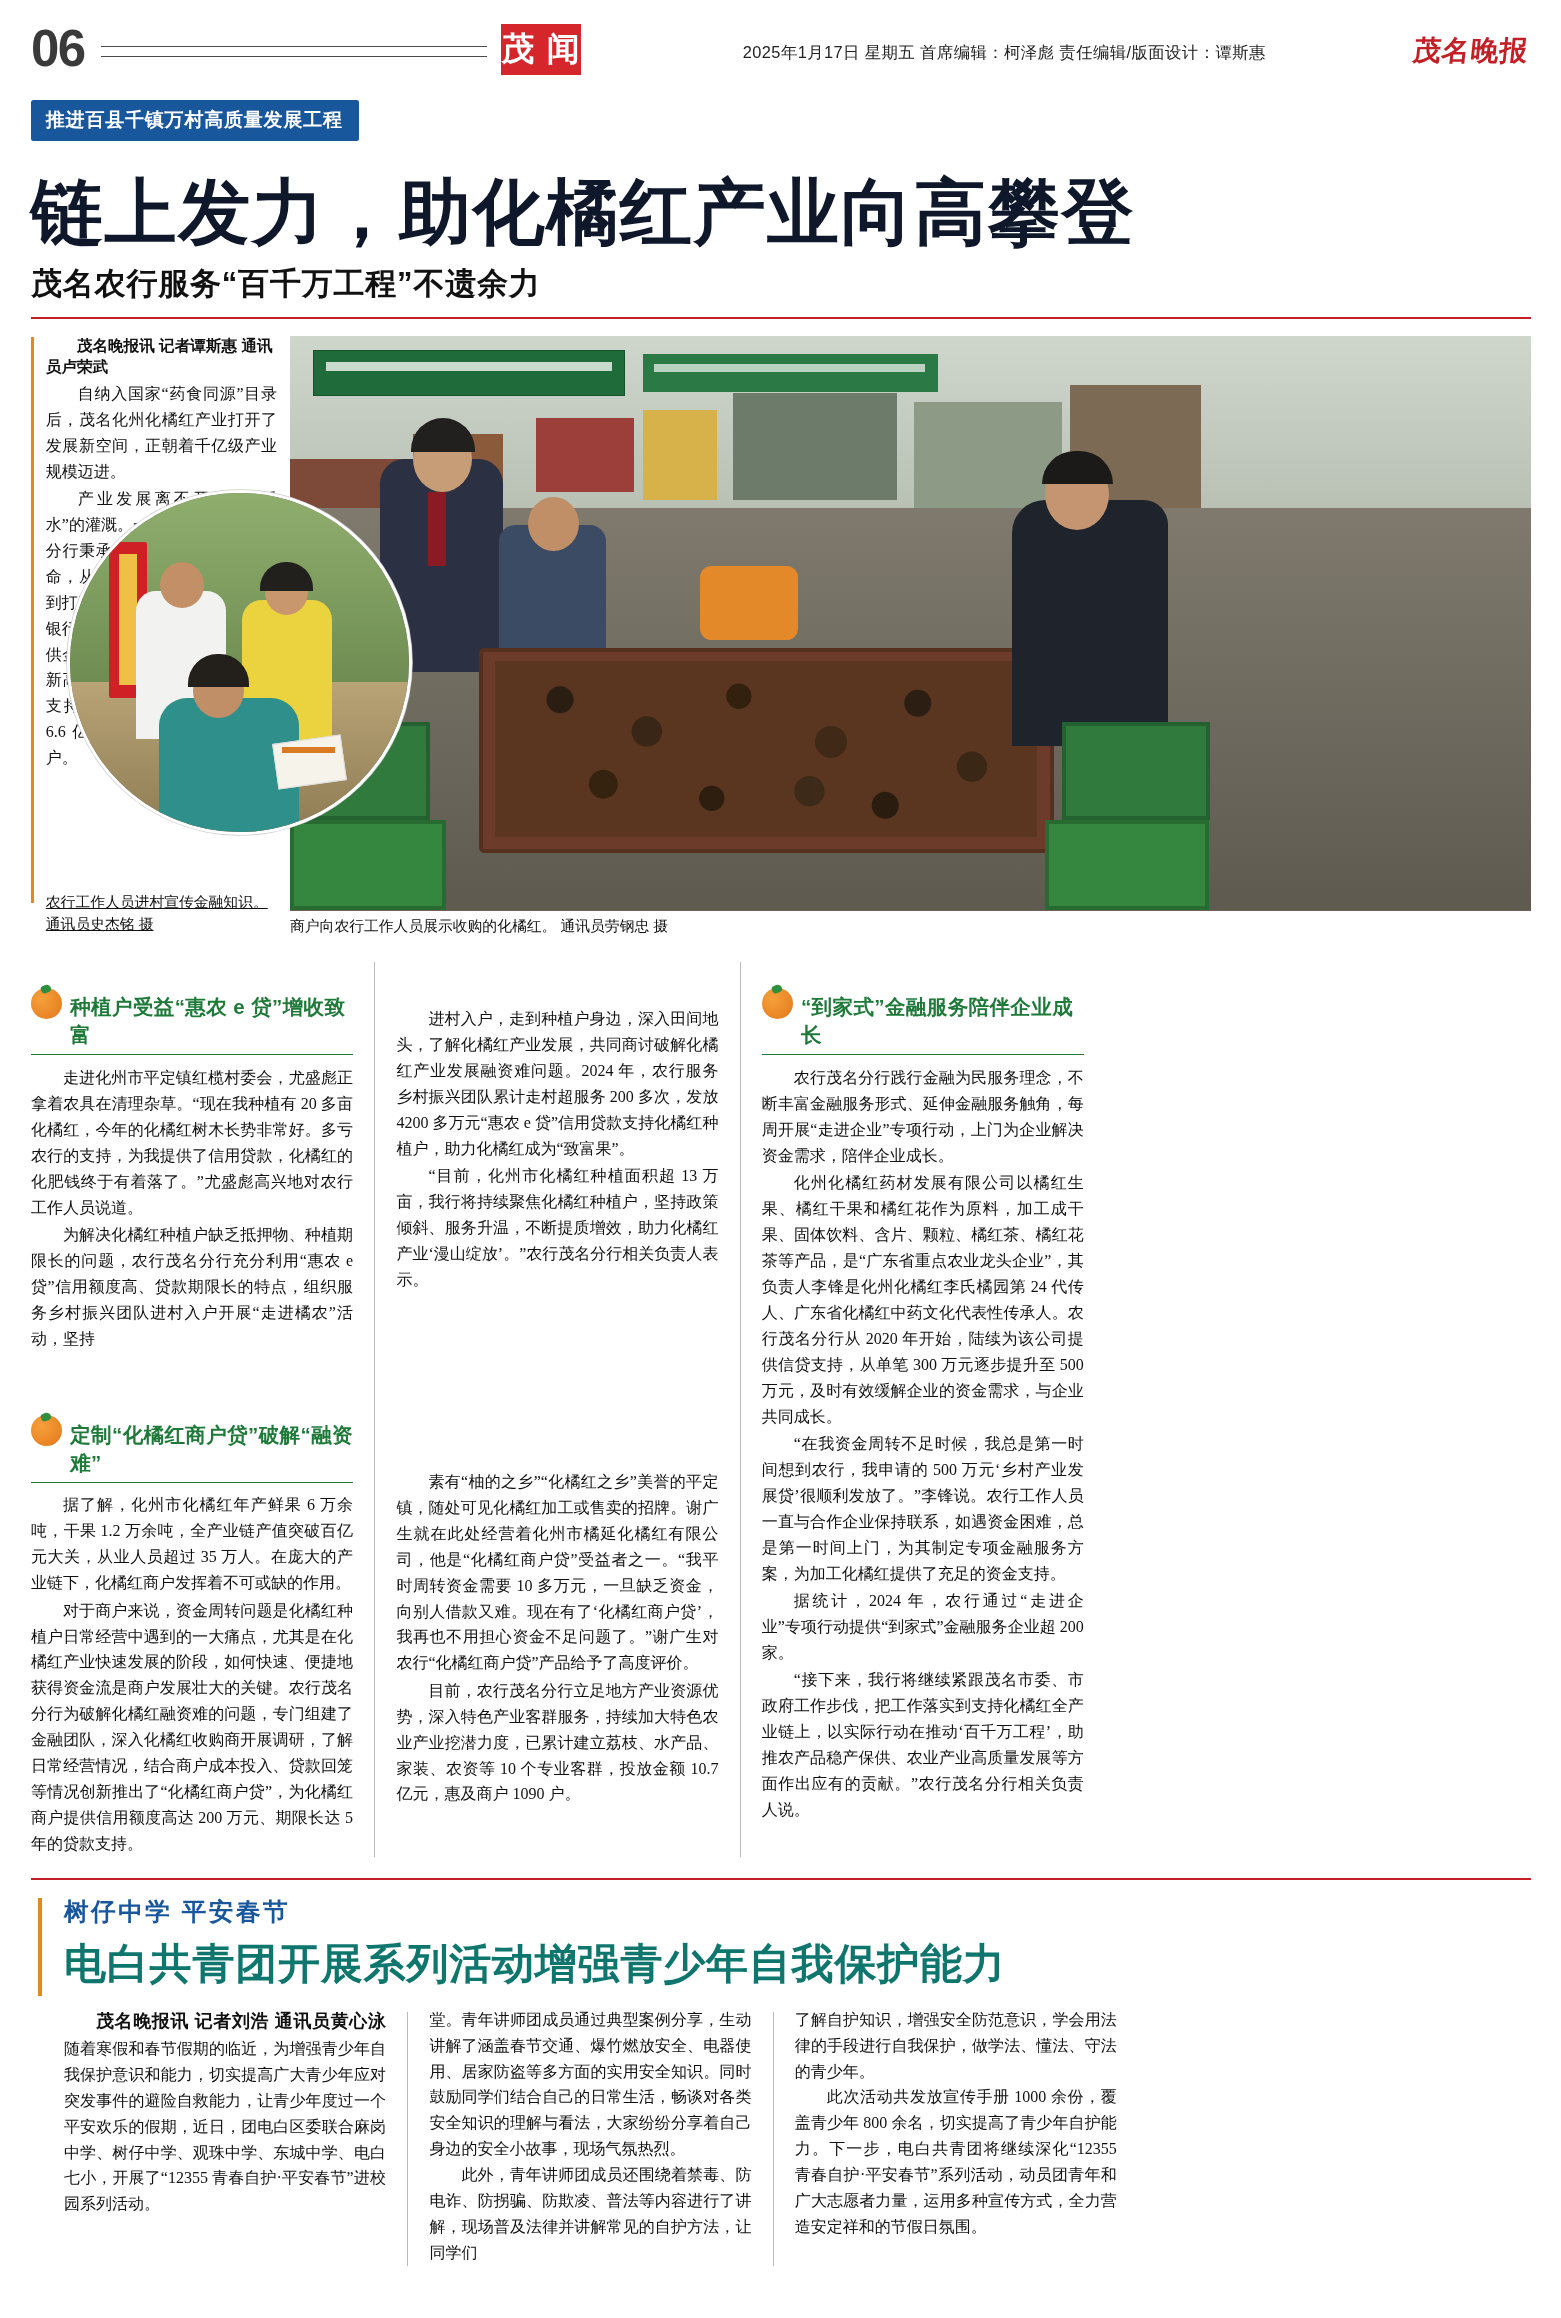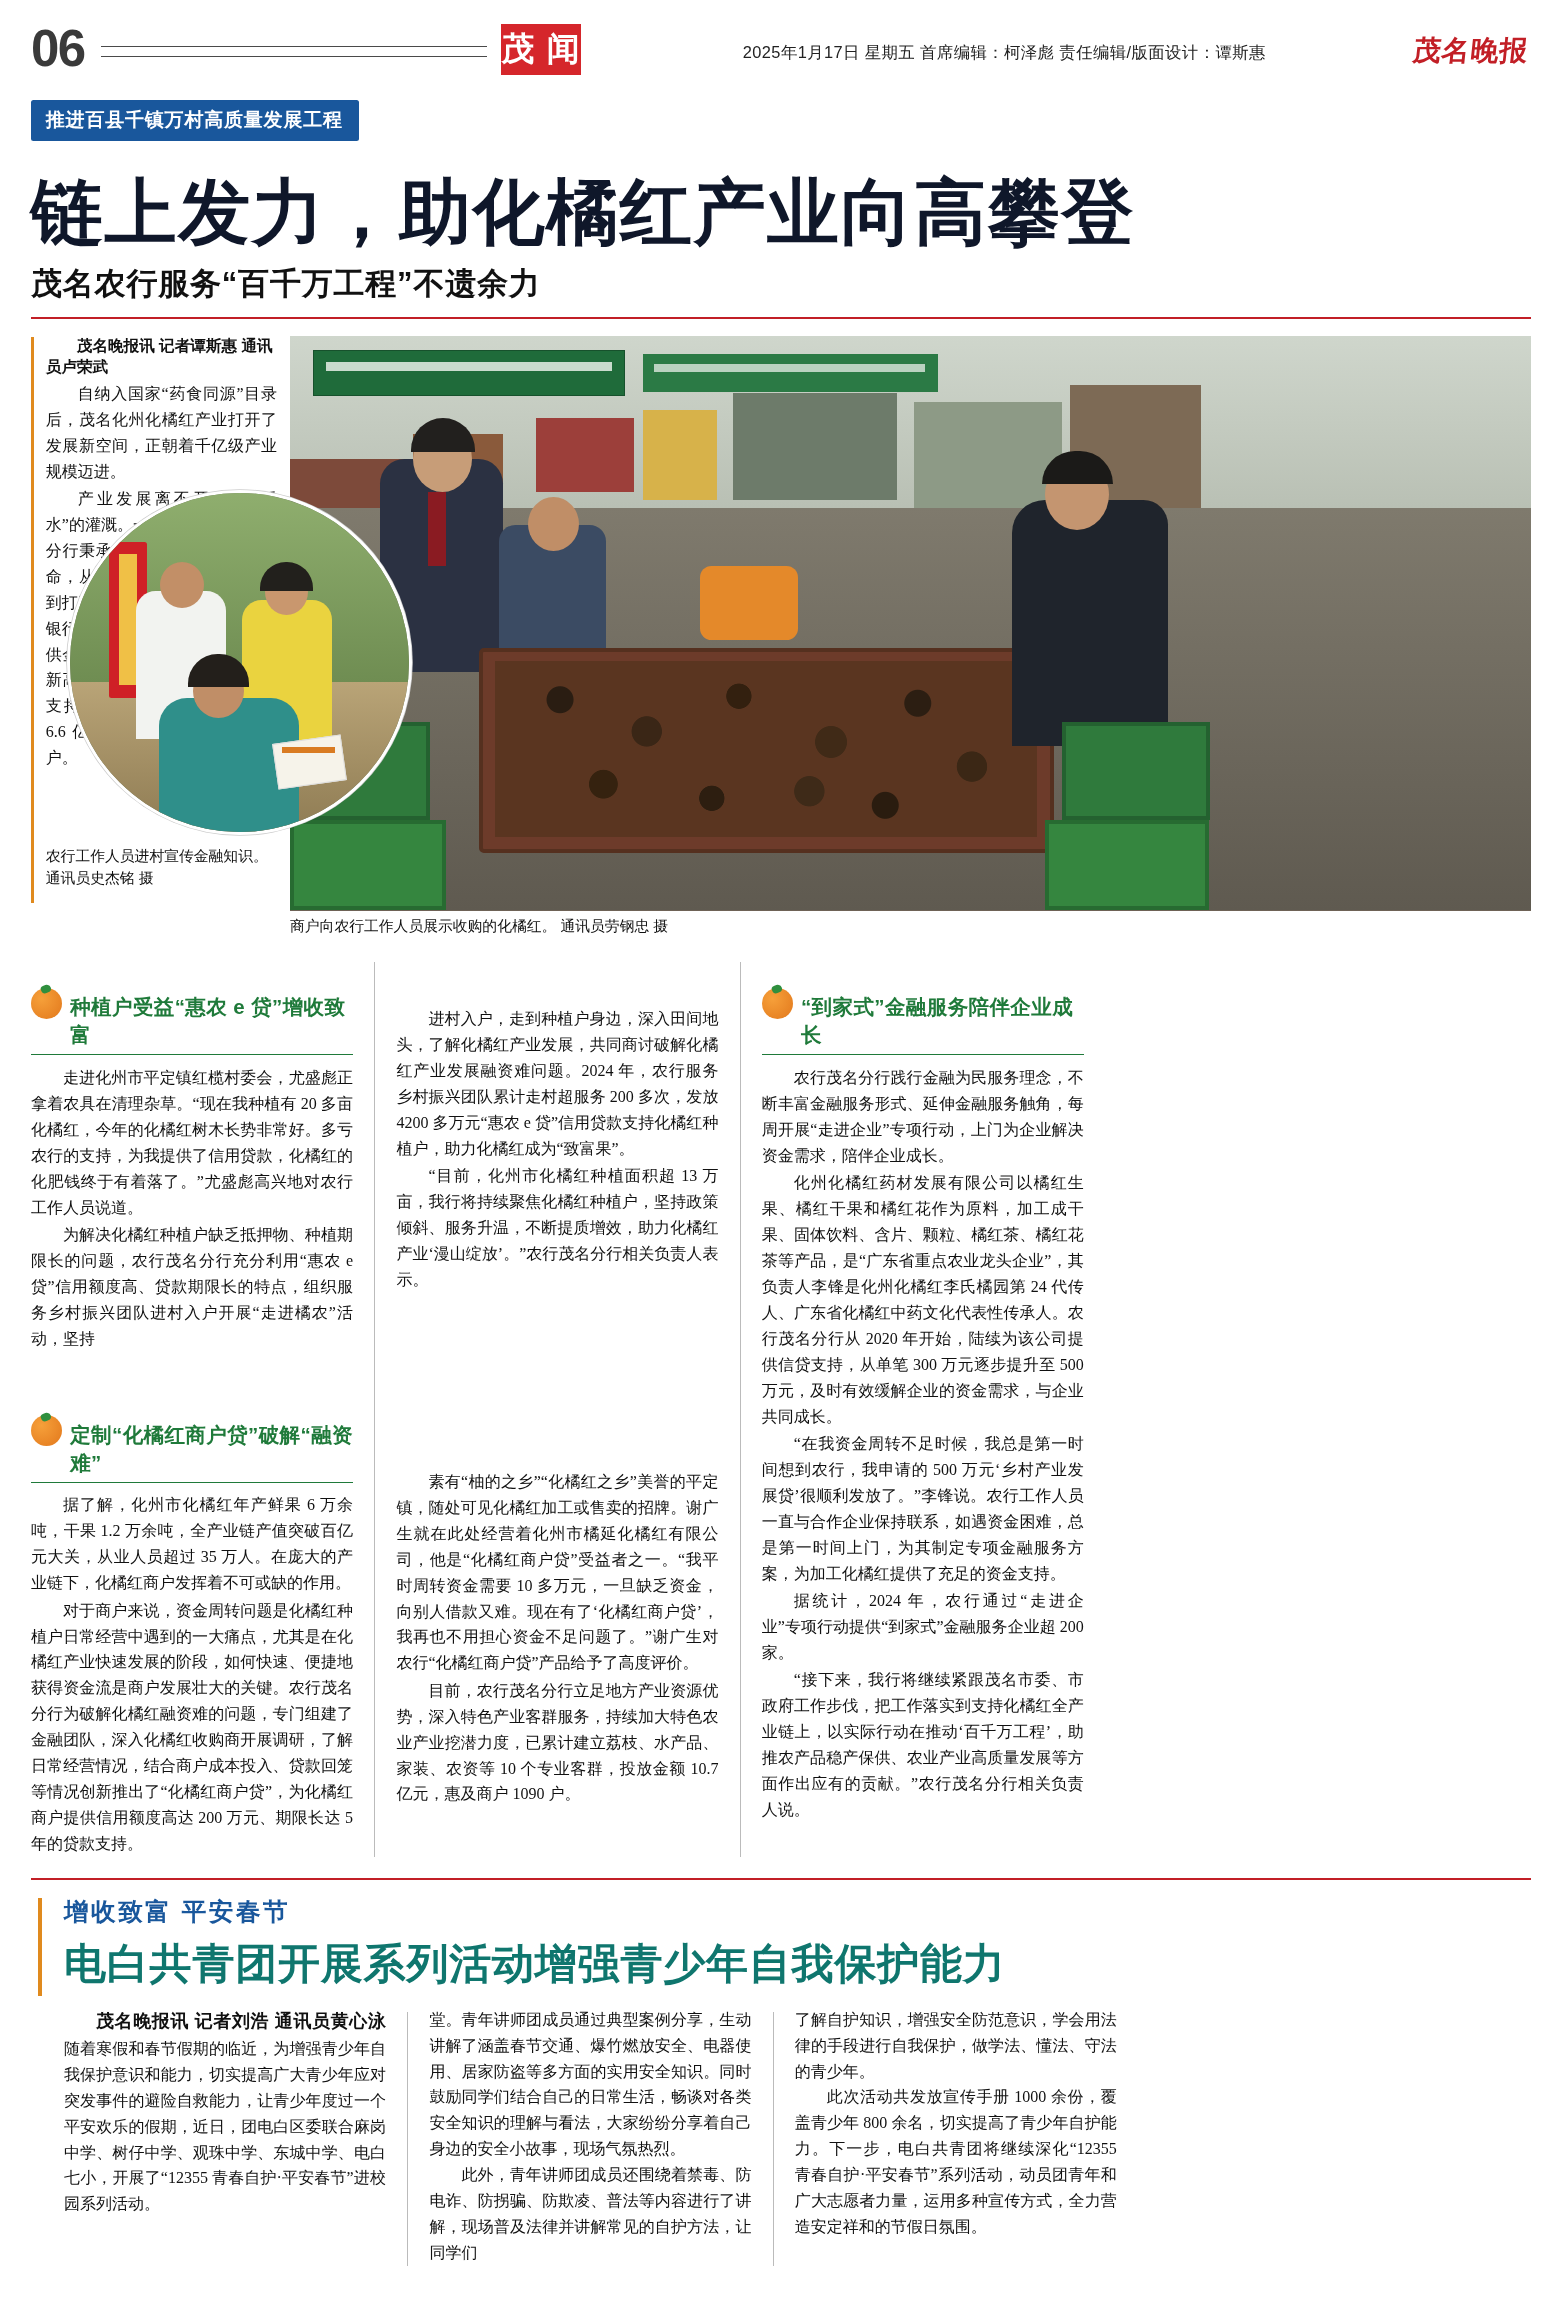--- a/index.html
+++ b/index.html
@@ -270,21 +270,21 @@
   <div class="red-sep" style="margin-top:11.5px;"></div>
 
   <div class="feature">
 
     <div class="lede">
       <div class="byline">茂名晚报讯 记者谭斯惠 通讯员卢荣武</div>
       <div class="lede-body">
         <p>自纳入国家“药食同源”目录后，茂名化州化橘红产业打开了发展新空间，正朝着千亿级产业规模迈进。</p>
         <p style="margin-top:1.6px;">产业发展离不开“金融活水”的灌溉。一直以来，农行茂名分行秉承着服务“三农”的初心使命，从量身定制农业贷款产品，到打造独具特色的“化橘红产业链银行”，持续为化橘红产业发展提供金融支持，助力产业迈上发展新高地。至2024年末，茂名农行支持化橘红全产业链贷款余额 6.6 亿元，服务客户数超 3000 户。</p>
       </div>
-      <div class="caption" style="white-space:pre-line; margin-top:74px;">农行工作人员进村宣传金融知识。
+      <div class="caption" style="white-space:pre-line; margin-top:120px;text-decoration:underline;">农行工作人员进村宣传金融知识。
 通讯员史杰铭 摄</div>
     </div>
 
     <div class="photos">
 
       <div class="photo-main">
 
         <div class="ph" style="left:0;top:0;width:100%;height:172px;background:linear-gradient(#cfd6cc,#b9c0b4);"></div>
 
         <div class="ph" style="left:23px;top:14.8px;width:312px;height:46px;background:#1f6b3a;border:1.6px solid #17512c;"></div>
@@ -400,21 +400,21 @@
       <p>农行茂名分行践行金融为民服务理念，不断丰富金融服务形式、延伸金融服务触角，每周开展“走进企业”专项行动，上门为企业解决资金需求，陪伴企业成长。</p>
       <p>化州化橘红药材发展有限公司以橘红生果、橘红干果和橘红花作为原料，加工成干果、固体饮料、含片、颗粒、橘红茶、橘红花茶等产品，是“广东省重点农业龙头企业”，其负责人李锋是化州化橘红李氏橘园第 24 代传人、广东省化橘红中药文化代表性传承人。农行茂名分行从 2020 年开始，陆续为该公司提供信贷支持，从单笔 300 万元逐步提升至 500 万元，及时有效缓解企业的资金需求，与企业共同成长。</p>
       <p>“在我资金周转不足时候，我总是第一时间想到农行，我申请的 500 万元‘乡村产业发展贷’很顺利发放了。”李锋说。农行工作人员一直与合作企业保持联系，如遇资金困难，总是第一时间上门，为其制定专项金融服务方案，为加工化橘红提供了充足的资金支持。</p>
       <p>据统计，2024 年，农行通过“走进企业”专项行动提供“到家式”金融服务企业超 200 家。</p>
       <p>“接下来，我行将继续紧跟茂名市委、市政府工作步伐，把工作落实到支持化橘红全产业链上，以实际行动在推动‘百千万工程’，助推农产品稳产保供、农业产业高质量发展等方面作出应有的贡献。”农行茂名分行相关负责人说。</p>
     </div>
   </div>
 
   <div class="bottom">
     <div class="bottom-inner">
-      <div class="bot-kicker">增收致富  平安春节</div>
+      <div class="bot-kicker">树仔中学  平安春节</div>
       <div class="bot-headline">电白共青团开展系列活动增强青少年自我保护能力</div>
     </div>
 
     <div class="bot-cols" style="padding-left:33px;">
       <div class="bot-col">
         <p>
           <span class="bot-byline">茂名晚报讯 记者刘浩 通讯员黄心泳</span>
           <span>随着寒假和春节假期的临近，为增强青少年自我保护意识和能力，切实提高广大青少年应对突发事件的避险自救能力，让青少年度过一个平安欢乐的假期，近日，团电白区委联合麻岗中学、树仔中学、观珠中学、东城中学、电白七小，开展了“12355 青春自护·平安春节”进校园系列活动。</span>
         </p>
 

